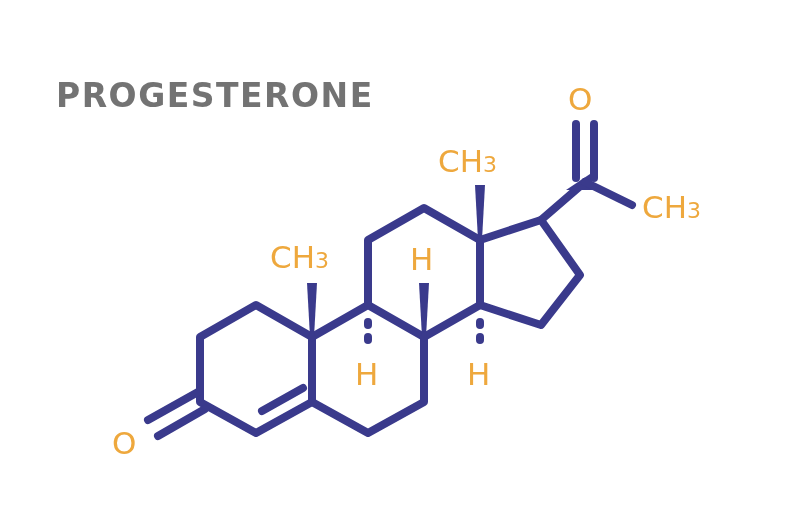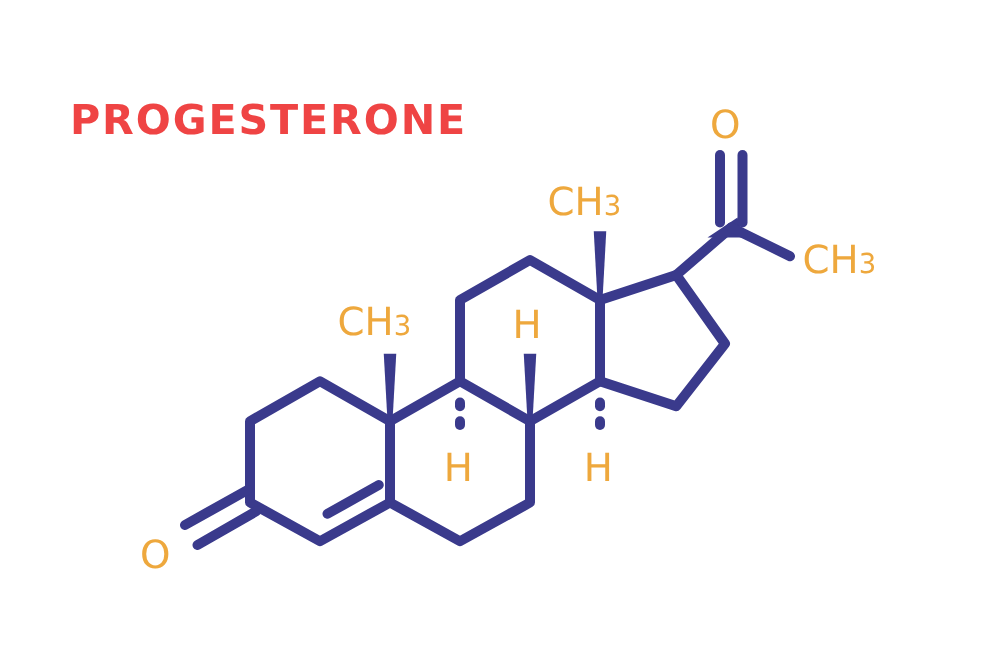--- a/index.html
+++ b/index.html
@@ -1,17 +1,17 @@
 <!DOCTYPE html>
 <html><head>
 <meta charset="utf-8">
 <style>
   html, body { margin: 0; padding: 0; background: #ffffff; }
   body { width: 800px; height: 531px; overflow: hidden; position: relative; font-family: "Liberation Sans", sans-serif; }
-  .title { position: absolute; left: 56px; top: 76px; font-family: "DejaVu Sans", sans-serif; font-weight: bold; font-size: 33px; letter-spacing: 1.5px; color: #ef4444; }
+  .title { position: absolute; left: 56px; top: 76px; font-family: "DejaVu Sans", sans-serif; font-weight: bold; font-size: 33px; letter-spacing: 1.5px; color: #737373; }
   svg { position: absolute; left: 0; top: 0; }
   .bond { stroke: #3a3a8c; stroke-width: 8; stroke-linecap: round; stroke-linejoin: round; fill: none; }
   .wedge { fill: #3a3a8c; }
   .hash { stroke: #3a3a8c; stroke-width: 8; stroke-linecap: round; }
   .atom { fill: #eea83d; font-family: "DejaVu Sans", sans-serif; font-size: 31px; }
   .sub { font-size: 22px; }
 </style>
 </head>
 <body>
 

